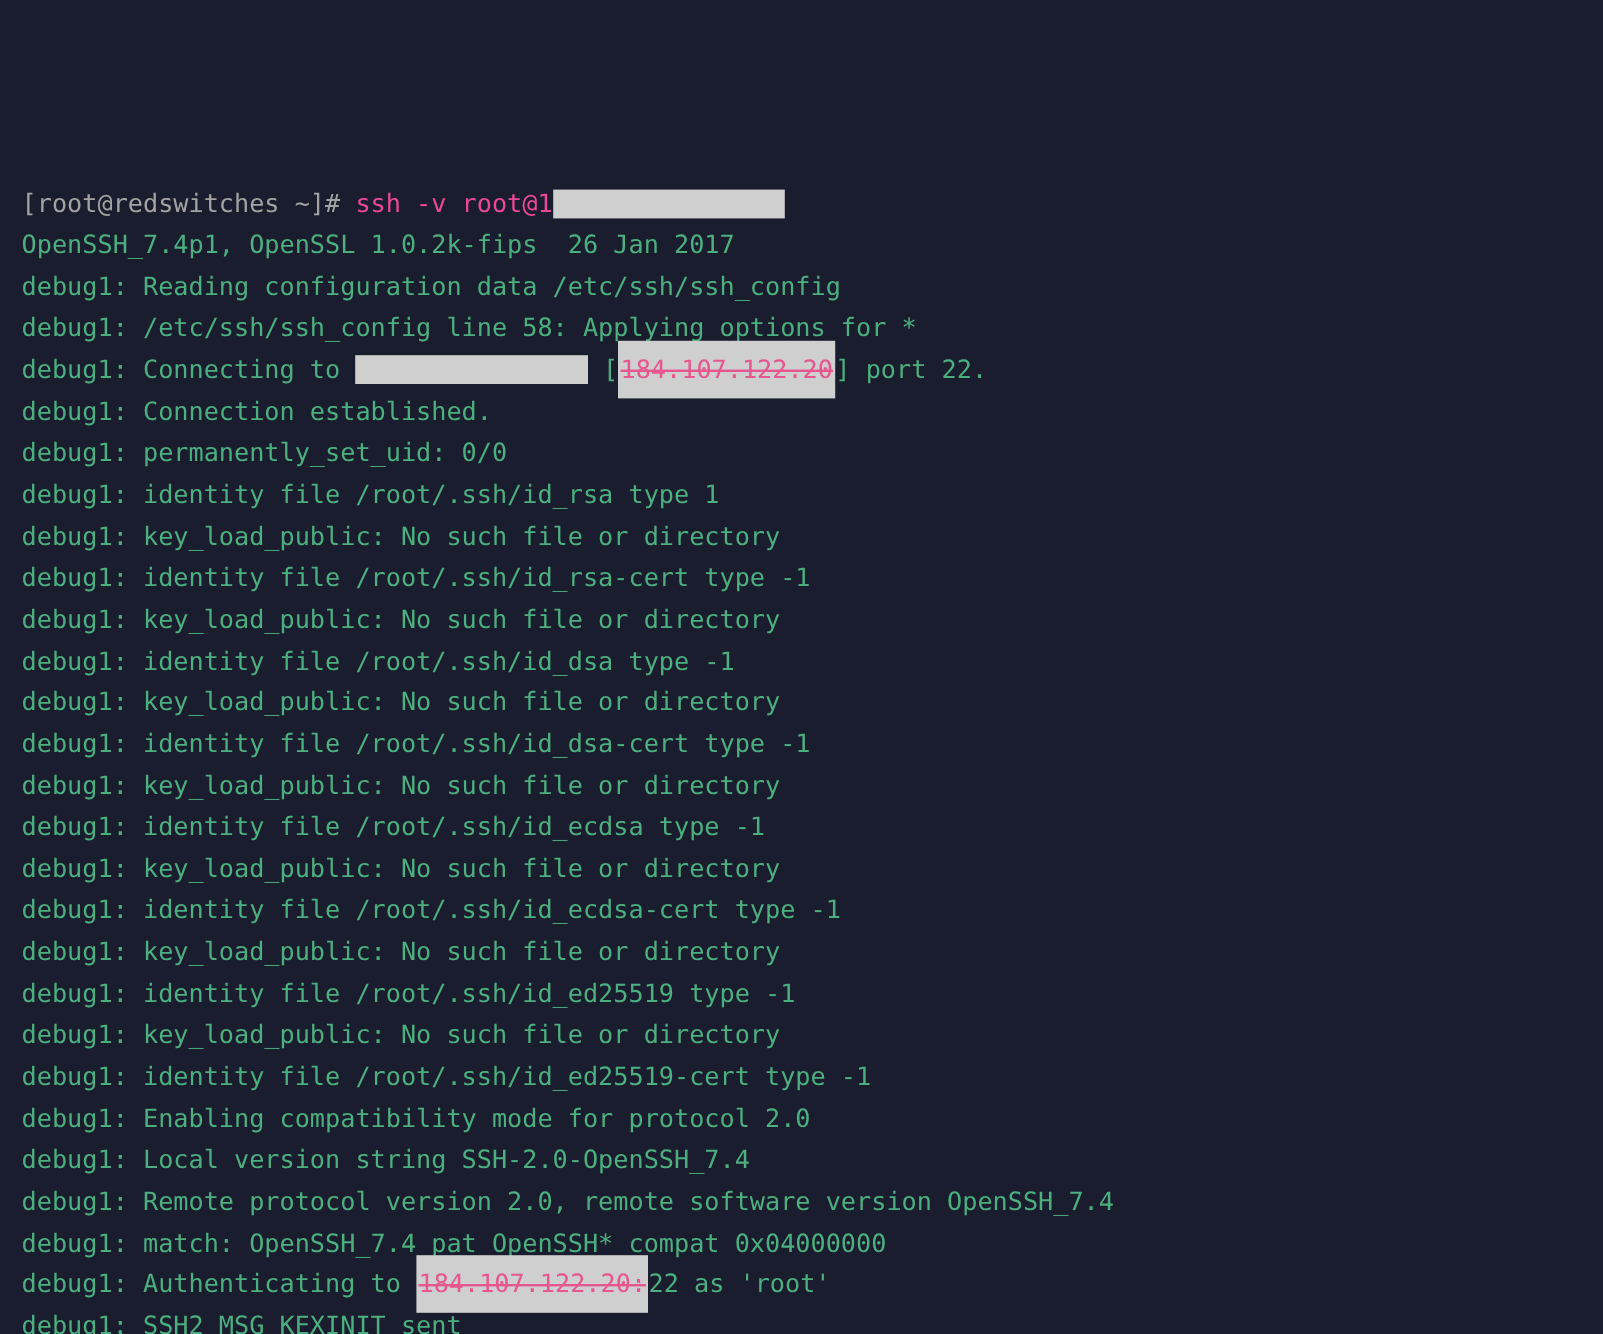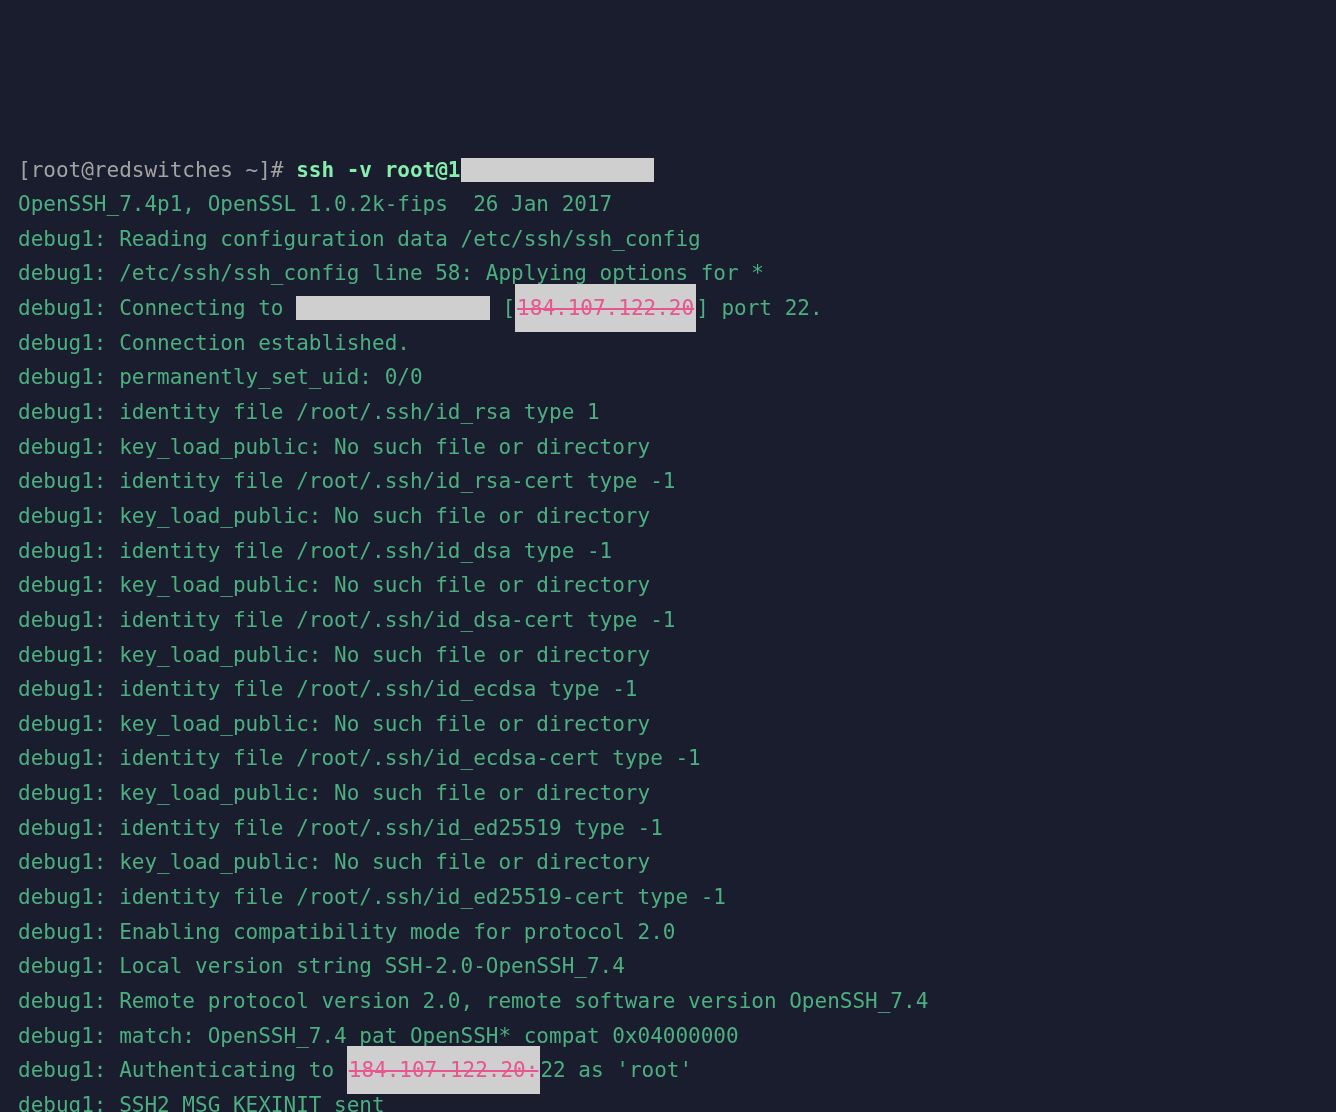--- a/index.html
+++ b/index.html
@@ -7,21 +7,21 @@
       padding: 14px 18px;
       background-color: #1a1d2e;
       font-family: 'Menlo', 'Monaco', 'Consolas', monospace;
       font-size: 21px;
       line-height: 1.65;
       color: #4caf7f;
       white-space: pre;
       overflow: hidden;
     }
     .prompt { color: #a3a3a3; }
-    .cmd { color: #86efac; font-weight: bold; }
+    .cmd { color: #ec4899; }
     .redact {
       background-color: #cfcfcf;
       color: #cfcfcf;
       padding: 0 2px;
     }
     .redact-pink {
       background-color: #cfcfcf;
       color: #e6568f;
       text-decoration: line-through;
       padding: 12px 2px;

